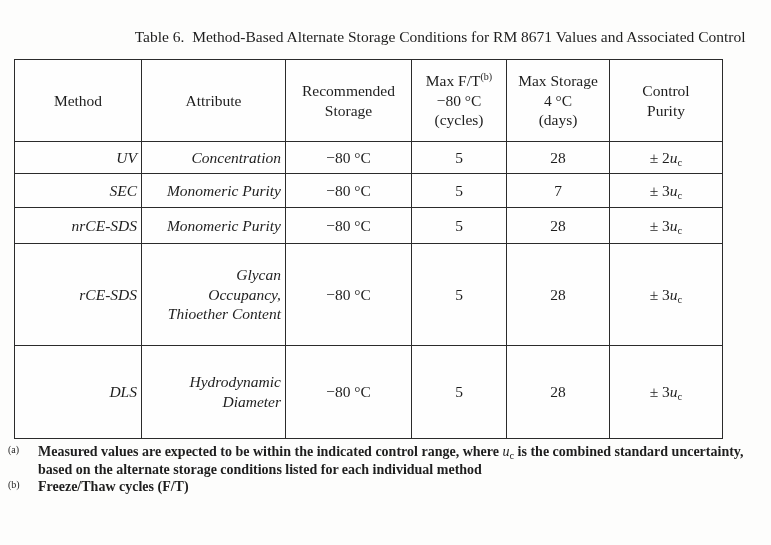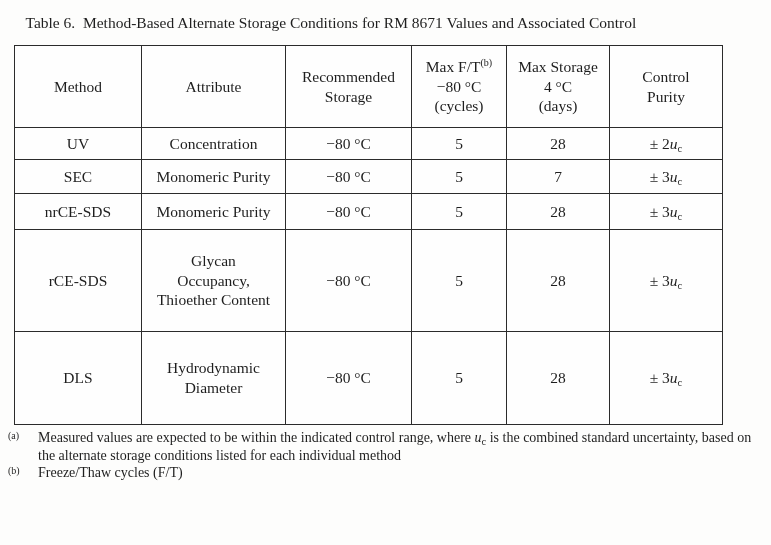--- a/index.html
+++ b/index.html
@@ -12,22 +12,22 @@
     font-family: "Liberation Serif", "DejaVu Serif", serif;
     color: #1e1e1e;
   }
   .page {
     position: relative;
     width: 771px;
     height: 545px;
   }
   .caption {
     width: 720px;
-    margin: 13px auto 0 auto;
-    text-align: left;
+    margin: 27px auto 0 auto;
+    text-align: right;
     font-size: 15.5px;
     line-height: 20px;
   }
   .caption span { white-space: pre-wrap; }
   sup.small {
     font-size: 10px;
     vertical-align: super;
     line-height: 0;
   }
   table.main {
@@ -40,23 +40,24 @@
     border: 1px solid #2b2b2b;
     font-weight: normal;
     font-size: 15.5px;
     line-height: 1.28;
     vertical-align: middle;
     padding: 2px 4px;
     background: #fefefe;
   }
   th.hcell { text-align: center; }
   td.left {
-    text-align: center;
+    text-align: right;
     padding-left: 9px;
     white-space: pre-line;
+    font-style: italic;
   }
   td.center { text-align: center; }
   tr.hdr    { height: 82px; }
   tr.r0     { height: 32px; }
   tr.r1     { height: 34px; padding-left: 48px; }
   tr.r2     { height: 36px; margin-left: 40px; }
   tr.r3     { height: 102px; }
   tr.r4     { height: 93px; }
   tr.r5     { height: 27px; }
   i.uvar { font-style: italic; font-family: "Liberation Serif", serif; }
@@ -75,21 +76,21 @@
   .footnote {
     position: relative;
     padding-left: 30px;
   }
   .footnote .marker {
     position: absolute;
     left: 0;
     top: -2px;
     font-size: 10px;
   }
-  .footnote span.seg { white-space: pre-wrap; }
+  .footnote span.seg { white-space: pre-wrap; font-weight: bold; }
 </style>
 </head>
 <body>
 
 <div class="page">
 
   <div class="caption">
     <div><span>Table 6.  Method-Based Alternate Storage Conditions for RM 8671 Values and Associated Control</span></div>
   </div>
 

